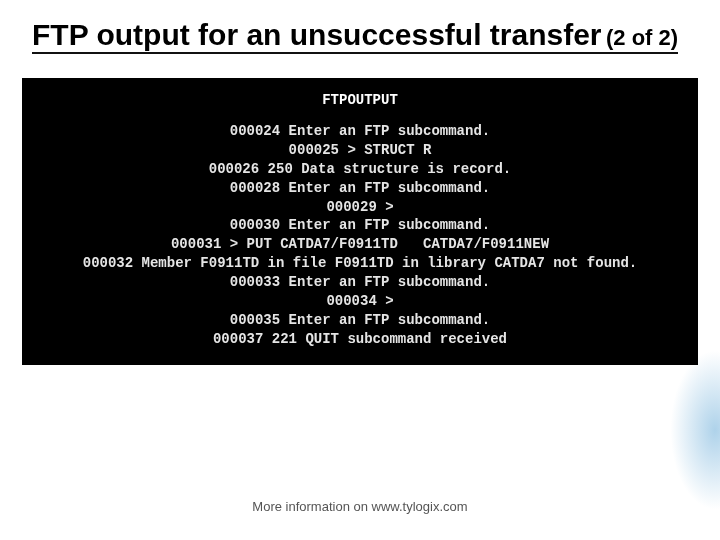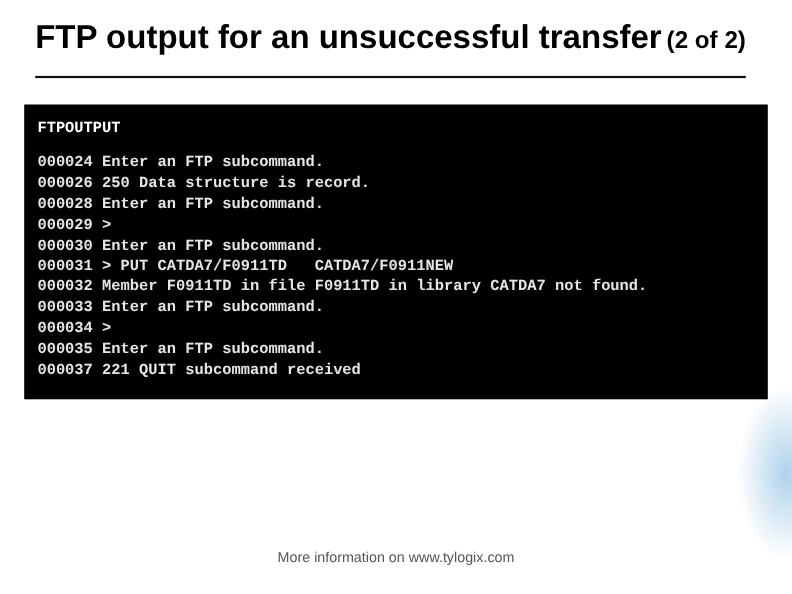--- a/index.html
+++ b/index.html
@@ -32,31 +32,32 @@
     z-index: 0;
   }
   .title-block {
     position: relative;
     z-index: 1;
     padding: 18px 14px 0 32px;
   }
   .h1-wrap {
     display: inline-block;
     border-bottom: 2px solid #111;
-    padding-bottom: 17px;
+    padding-bottom: 0;
   }
   .title-main { font-size: 30px; font-weight: bold; }
   .title-sub { font-size: 22px; font-weight: bold; }
   .terminal {
     position: relative;
     z-index: 1;
     background: #000;
     margin: 24px 22px 0 22px;
     padding: 14px 12px 16px 12px;
     box-sizing: border-box;
+    text-align: center;
   }
   .term-label {
     color: #fff;
     font-family: "Courier New", Courier, monospace;
     font-size: 14px;
     font-weight: bold;
     margin-bottom: 14px;
   }
   .term-line {
     font-family: "Courier New", Courier, monospace;
@@ -85,20 +86,21 @@
   <span class="h1-wrap">
     <span class="title-main">FTP output for an unsuccessful transfer</span>
     <span class="title-sub">(2 of 2)</span>
   </span>
 </div>
 
 <div class="terminal">
   <div class="term-label">FTPOUTPUT</div>
   <div id="term-lines">
       <div class="term-line">000024 Enter an FTP subcommand.</div>
+      <div class="term-line">000025 &gt; STRUCT R</div>
       <div class="term-line">000026 250 Data structure is record.</div>
       <div class="term-line">000028 Enter an FTP subcommand.</div>
       <div class="term-line">000029 &gt;</div>
       <div class="term-line">000030 Enter an FTP subcommand.</div>
       <div class="term-line">000031 &gt; PUT CATDA7/F0911TD   CATDA7/F0911NEW</div>
       <div class="term-line">000032 Member F0911TD in file F0911TD in library CATDA7 not found.</div>
       <div class="term-line">000033 Enter an FTP subcommand.</div>
       <div class="term-line">000034 &gt;</div>
       <div class="term-line">000035 Enter an FTP subcommand.</div>
       <div class="term-line">000037 221 QUIT subcommand received</div>

